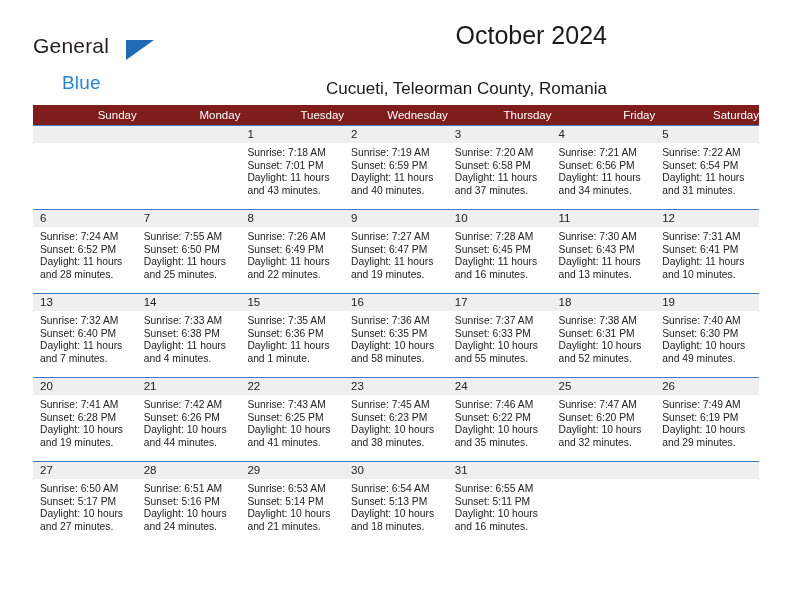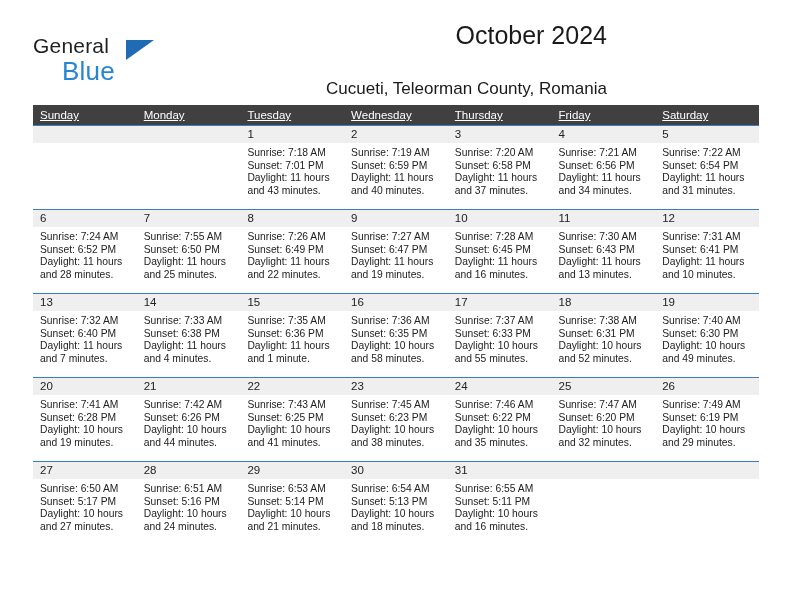--- a/index.html
+++ b/index.html
@@ -47,22 +47,22 @@
     position: absolute;
     left: 93px;
     top: 6px;
     width: 0; height: 0;
     border-left: 28px solid #1f6cb4;
     border-bottom: 20px solid transparent;
   }
   .brand .blue {
     position: absolute;
     left: 29px;
-    top: 22px;
-    font-size: 26px;
+    top: 38px;
+    font-size: 19px;
     letter-spacing: 0.2px;
     color: #2786d4;
   }
   .title {
     position: absolute;
     right: 36px;
     top: 21px;
     font-size: 25px;
     color: #1a1a1a;
     text-align: right;
@@ -81,29 +81,28 @@
   
   .cal {
     position: absolute;
     left: 33px;
     top: 105px;
     width: 726px;
     border-collapse: collapse;
     table-layout: fixed;
   }
   .cal th {
-    background: #404040;
+    background: #7f1d1d;
     color: #ffffff;
     font-size: 11.5px;
     font-weight: normal;
-    text-align: left;
+    text-align: right;
     padding: 4px 0 4px 7px;
     height: 12px;
     border: none;
-    text-decoration: underline;
   }
   .cal td {
     vertical-align: top;
     padding: 0;
     height: 83px;
     border-top: 1px solid #3b7dc0;
     background: #ffffff;
   }
   .cell-inner {
     position: relative;

